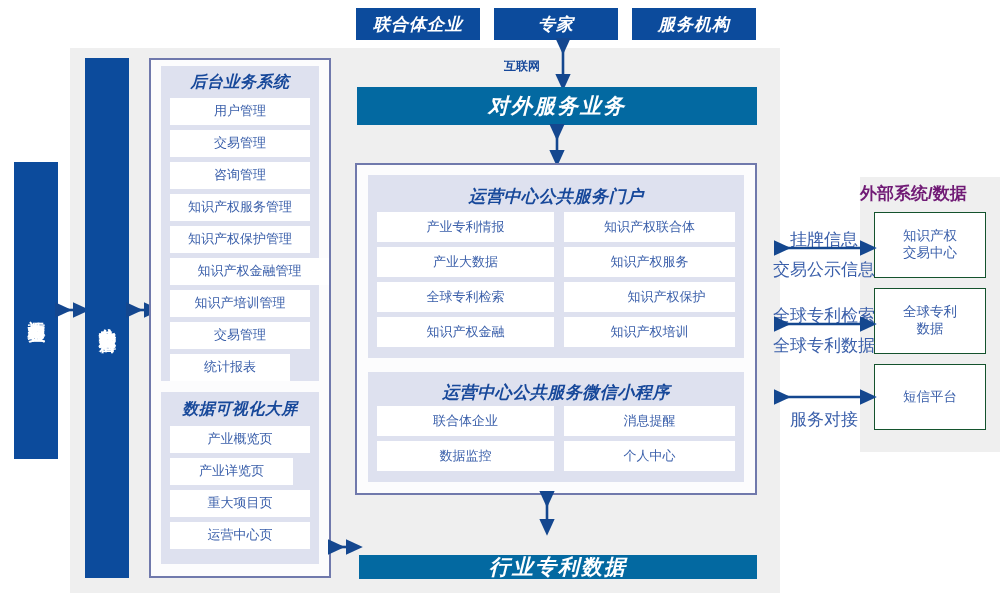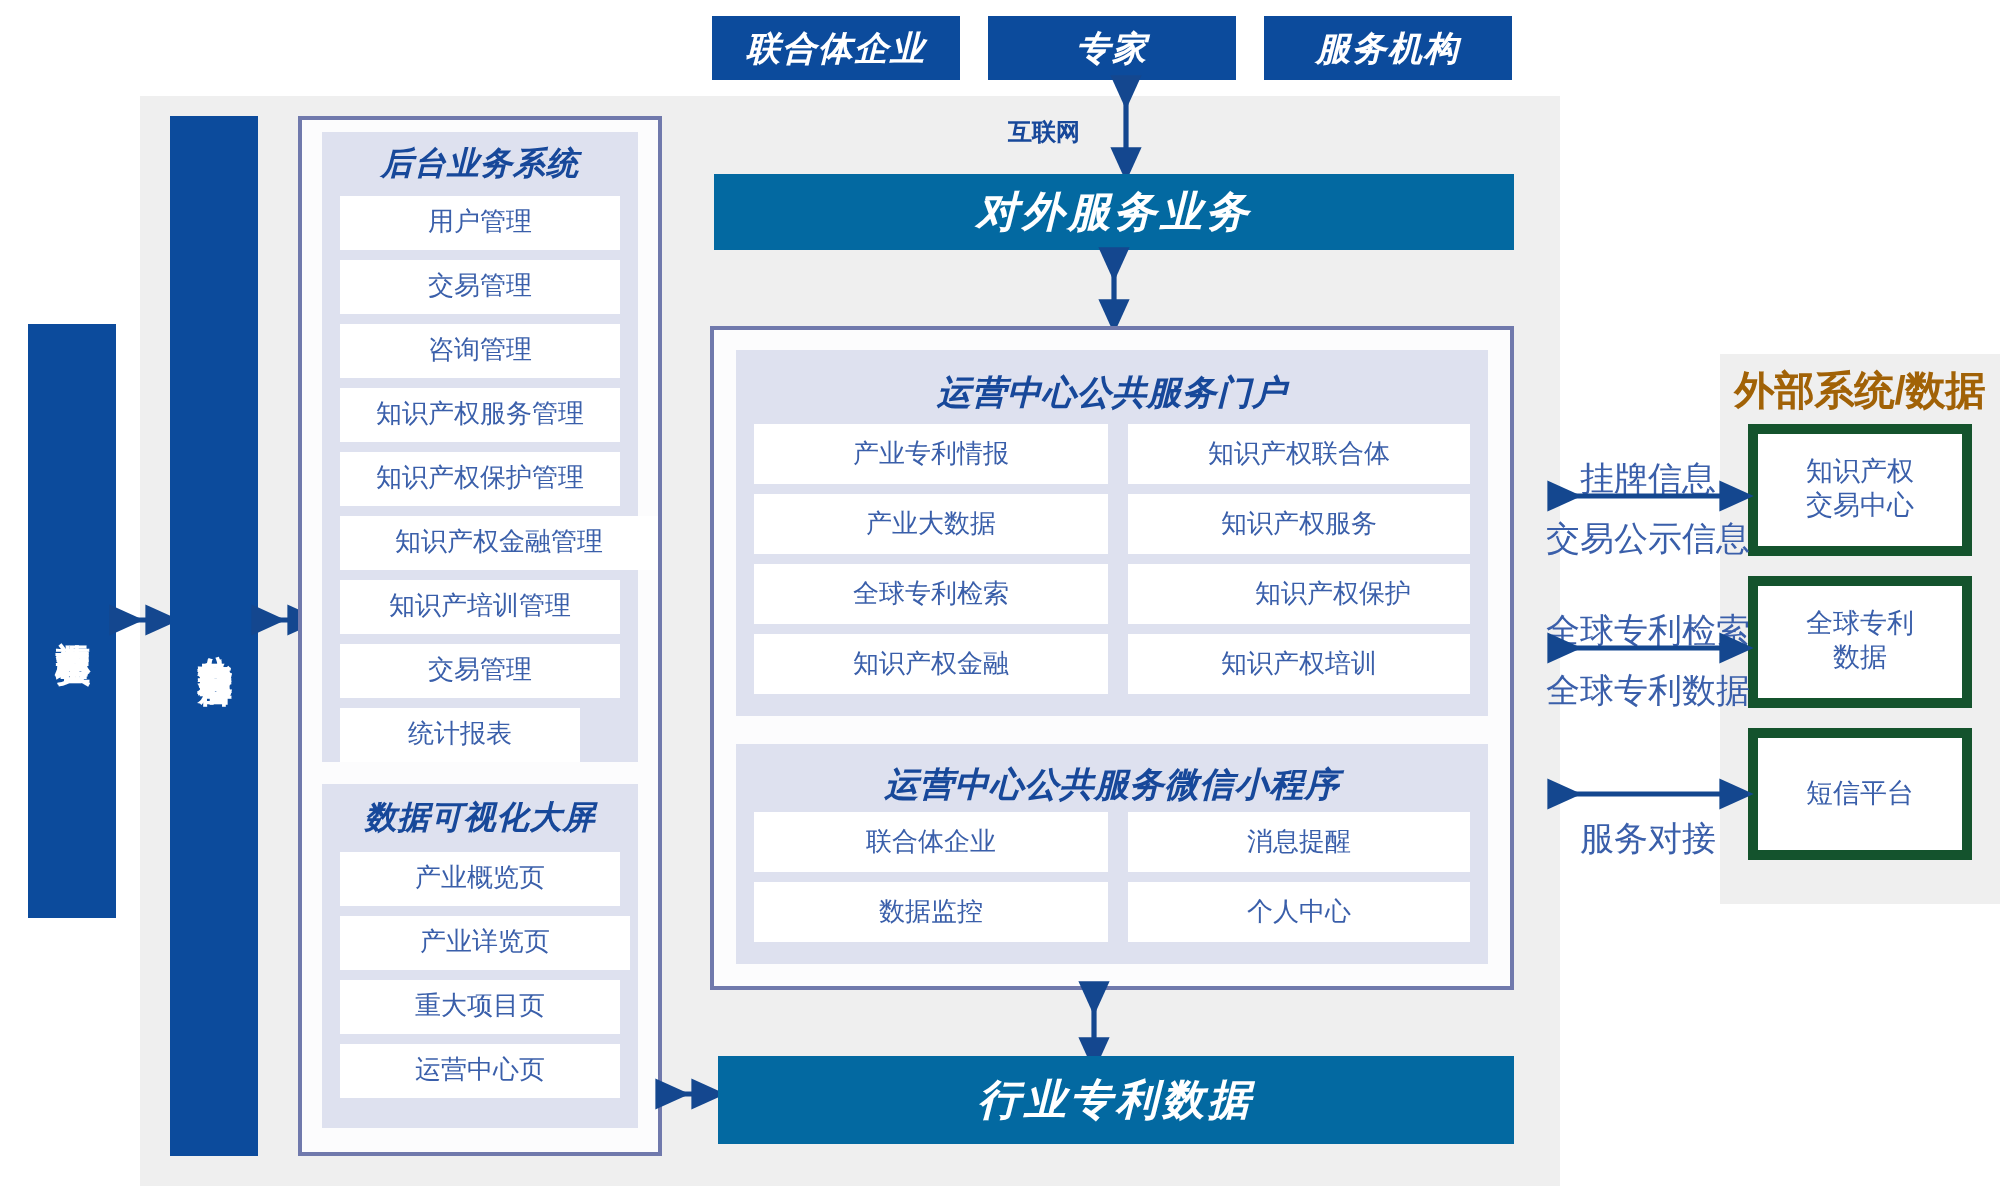--- a/index.html
+++ b/index.html
@@ -51,23 +51,23 @@
 
   
   .banner{
     background:#0369a1;color:#fff;font-weight:bold;font-style:italic;
     font-size:21px;display:flex;align-items:center;justify-content:center;
     letter-spacing:2px;
   }
 
   
   .ext-panel{background:#efefef;}
-  .ext-title{color:#a16207;font-weight:bold;font-size:20px;text-align:center;}
+  .ext-title{color:#701a75;font-weight:bold;font-size:17px;}
   .ext-box{
-    background:#fff;border:5px solid #14532d;color:#3a5faa;font-size:13.5px;
+    background:#fff;border:1px solid #14532d;color:#3a5faa;font-size:13.5px;
     display:flex;align-items:center;justify-content:center;text-align:center;
     line-height:1.25;
   }
 
   
   .conn-label{
     color:#3a5faa;font-size:17px;text-align:center;white-space:nowrap;
   }
   .net-label{
     color:#17489a;font-size:12px;font-weight:bold;text-align:center;white-space:nowrap;
@@ -127,21 +127,21 @@
 <div class="abs item" style="left:170px;top:226px;width:140px;height:27px;">知识产权保护管理</div>
 <div class="abs item" style="left:170px;top:258px;width:159px;height:27px;">知识产权金融管理</div>
 <div class="abs item" style="left:170px;top:290px;width:140px;height:27px;">知识产培训管理</div>
 <div class="abs item" style="left:170px;top:322px;width:140px;height:27px;">交易管理</div>
 <div class="abs item" style="left:170px;top:354px;width:120px;height:27px;">统计报表</div>
 
 <div class="abs lav" style="left:161px;top:392px;width:158px;height:172px;"></div>
 <div class="abs lav-title big" style="left:161px;top:399px;width:158px;">数据可视化大屏</div>
 
 <div class="abs item" style="left:170px;top:426px;width:140px;height:27px;">产业概览页</div>
-<div class="abs item" style="left:170px;top:458px;width:145px;height:27px;text-align:right;">产业详览页</div>
+<div class="abs item" style="left:170px;top:458px;width:123px;height:27px;text-align:right;">产业详览页</div>
 <div class="abs item" style="left:170px;top:490px;width:140px;height:27px;">重大项目页</div>
 <div class="abs item" style="left:170px;top:522px;width:140px;height:27px;">运营中心页</div>
 
 <div class="abs card" style="left:355px;top:163px;width:402px;height:332px;"></div>
 
 <div class="abs lav" style="left:368px;top:175px;width:376px;height:183px;"></div>
 <div class="abs lav-title big" style="left:368px;top:185px;width:376px;font-size:17px;">运营中心公共服务门户</div>
 
 <div class="abs item" style="left:377px;top:212px;width:177px;height:30px;">产业专利情报</div>
 <div class="abs item" style="left:564px;top:212px;width:171px;height:30px;">知识产权联合体</div>
@@ -161,21 +161,21 @@
 <div class="abs item" style="left:564px;top:441px;width:171px;height:30px;">个人中心</div>
 
 <svg class="abs" style="left:536px;top:495px;width:22px;height:36px;" viewBox="0 0 22 36">
   <line x1="11" y1="4" x2="11" y2="32" stroke="#14478f" stroke-width="2.6" marker-start="url(#ah)" marker-end="url(#ah)"></line>
 </svg>
 
 <svg class="abs" style="left:331px;top:535px;width:28px;height:24px;" viewBox="0 0 28 24">
   <line x1="5" y1="12" x2="23" y2="12" stroke="#14478f" stroke-width="2.6" marker-start="url(#ah)" marker-end="url(#ah)"></line>
 </svg>
 
-<div class="abs banner" style="left:359px;top:528px;width:398px;height:44px;">行业专利数据</div>
+<div class="abs banner" style="left:359px;top:555px;width:398px;height:24px;">行业专利数据</div>
 
 <div class="abs ext-panel" style="left:860px;top:177px;width:140px;height:275px;"></div>
 <div class="abs ext-title" style="left:860px;top:182px;width:140px;">外部系统/数据</div>
 
 <div class="abs ext-box" style="left:874px;top:212px;width:112px;height:66px;white-space:pre-line;">知识产权
 交易中心</div>
 <div class="abs ext-box" style="left:874px;top:288px;width:112px;height:66px;white-space:pre-line;">全球专利
 数据</div>
 <div class="abs ext-box" style="left:874px;top:364px;width:112px;height:66px;white-space:pre-line;">短信平台</div>
 

